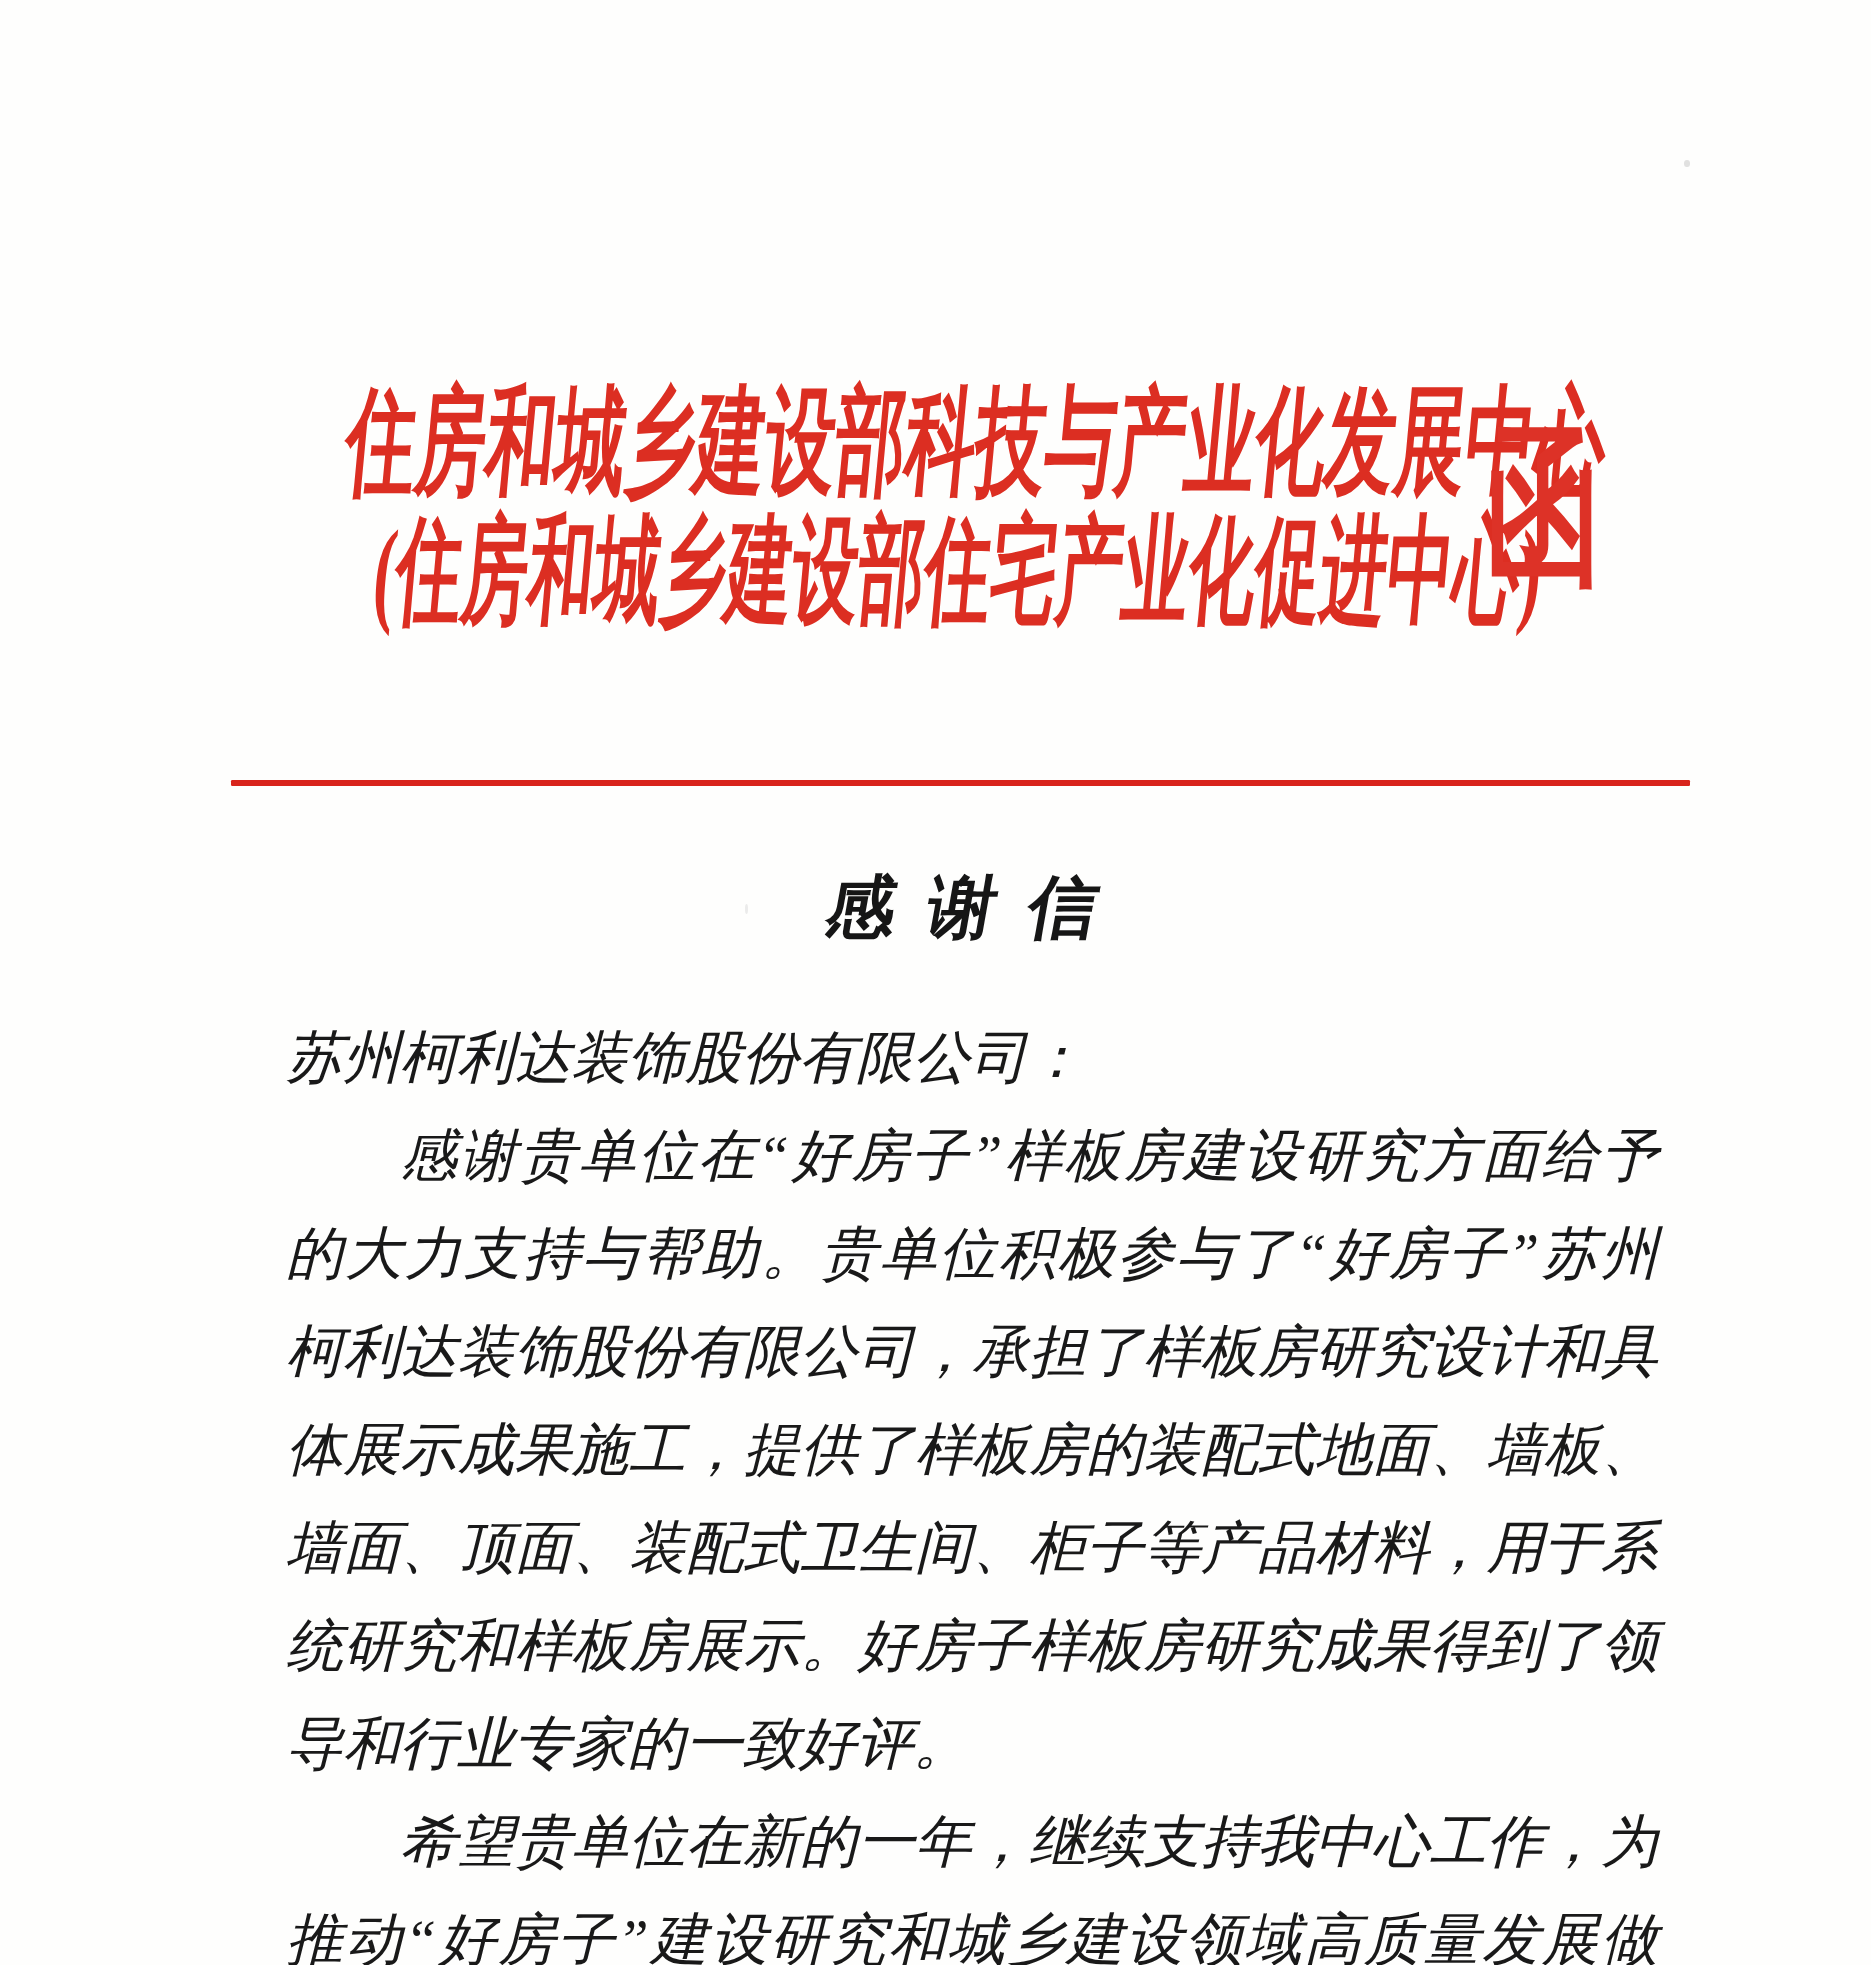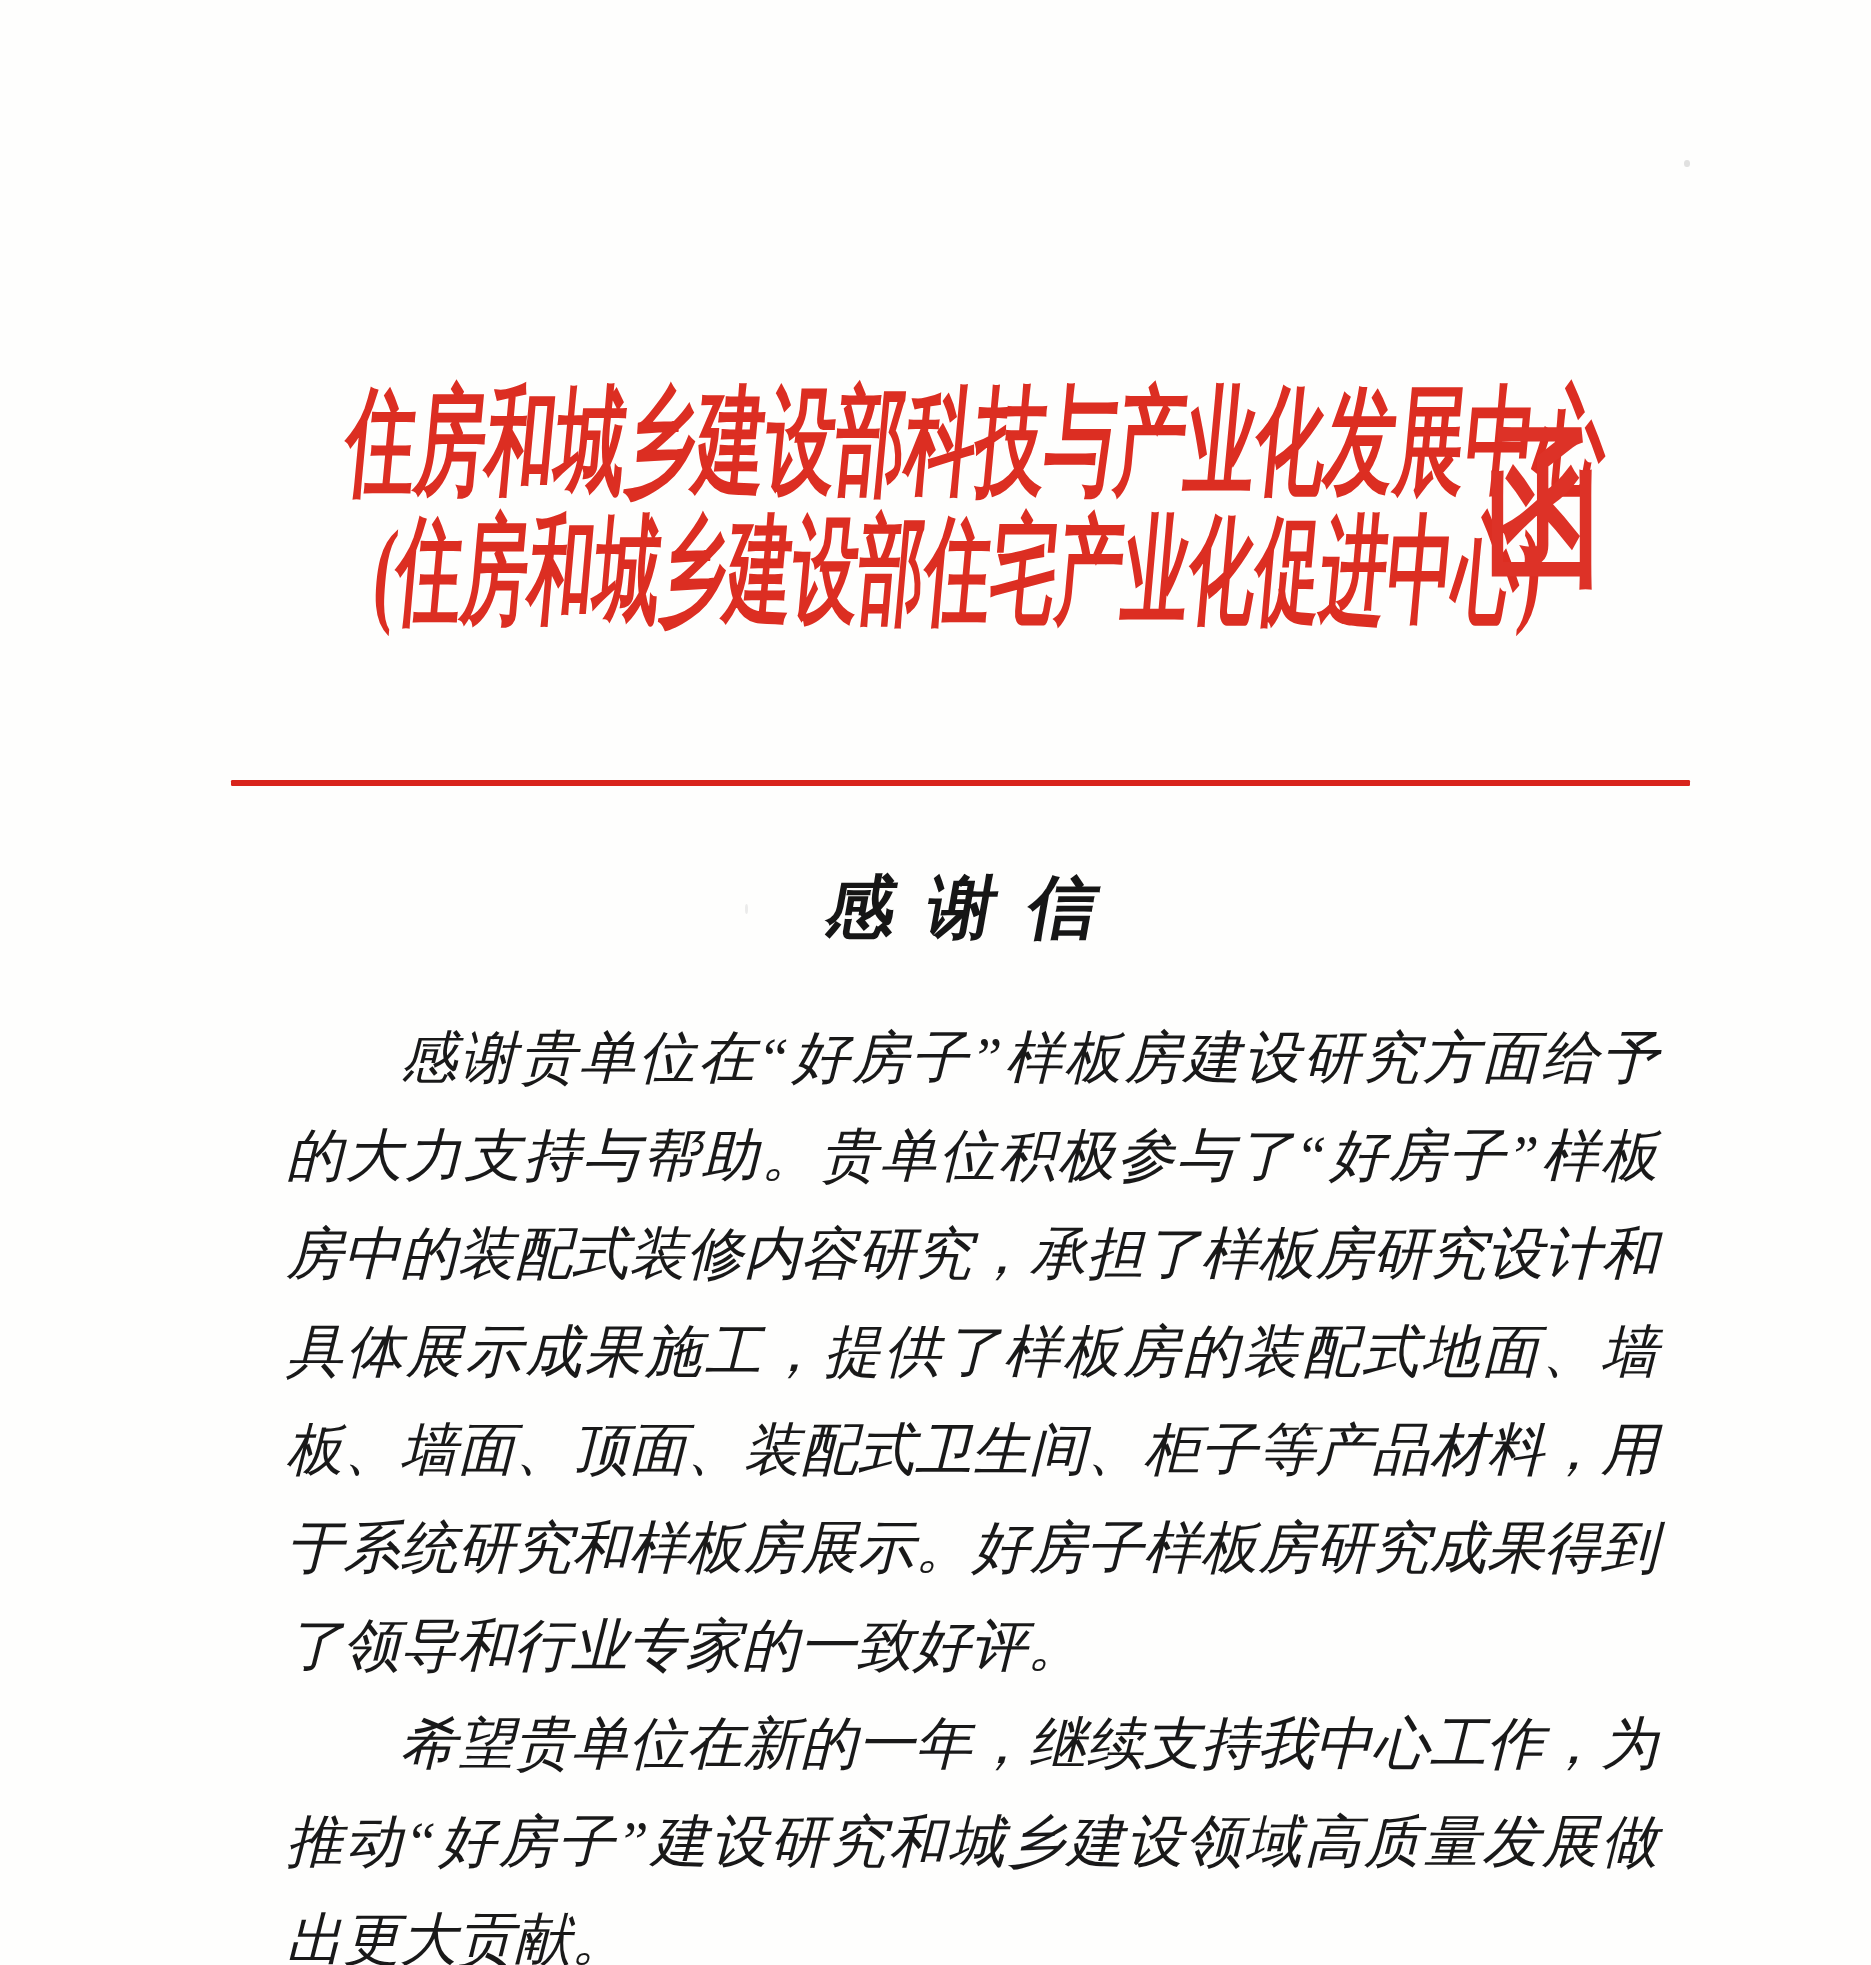--- a/index.html
+++ b/index.html
@@ -58,21 +58,22 @@
   <header>
     <div class="lh-line lh1">住房和城乡建设部科技与产业化发展中心</div>
     <div class="lh-line lh2">(住房和城乡建设部住宅产业化促进中心)</div>
     <div class="doc-char">函</div>
     <div class="rule"></div>
   </header>
 
   <h1 class="title">感谢信</h1>
 
   <main class="body">
-    <p class="para">感谢贵单位在“好房子”样板房建设研究方面给予的大力支持与帮助。贵单位积极参与了“好房子”样板房中的装配式装修内容研究，承担了样板房研究设计和具体展示成果施工，提供了样板房的装配式地面、墙板、墙面、顶面、装配式卫生间、柜子等产品材料，用于系统研究和样板房展示。好房子样板房研究成果得到了领导和行业专家的一致好评。</p>
+    <p class="salutation">苏州柯利达装饰股份有限公司：</p>
+    <p class="para">感谢贵单位在“好房子”样板房建设研究方面给予的大力支持与帮助。贵单位积极参与了“好房子”苏州柯利达装饰股份有限公司，承担了样板房研究设计和具体展示成果施工，提供了样板房的装配式地面、墙板、墙面、顶面、装配式卫生间、柜子等产品材料，用于系统研究和样板房展示。好房子样板房研究成果得到了领导和行业专家的一致好评。</p>
     <p class="para">希望贵单位在新的一年，继续支持我中心工作，为推动“好房子”建设研究和城乡建设领域高质量发展做出更大贡献。</p>
 
   </main>
 
   <div class="speck speck1"></div>
   <div class="speck speck2"></div>
 
 </div>
 
 

